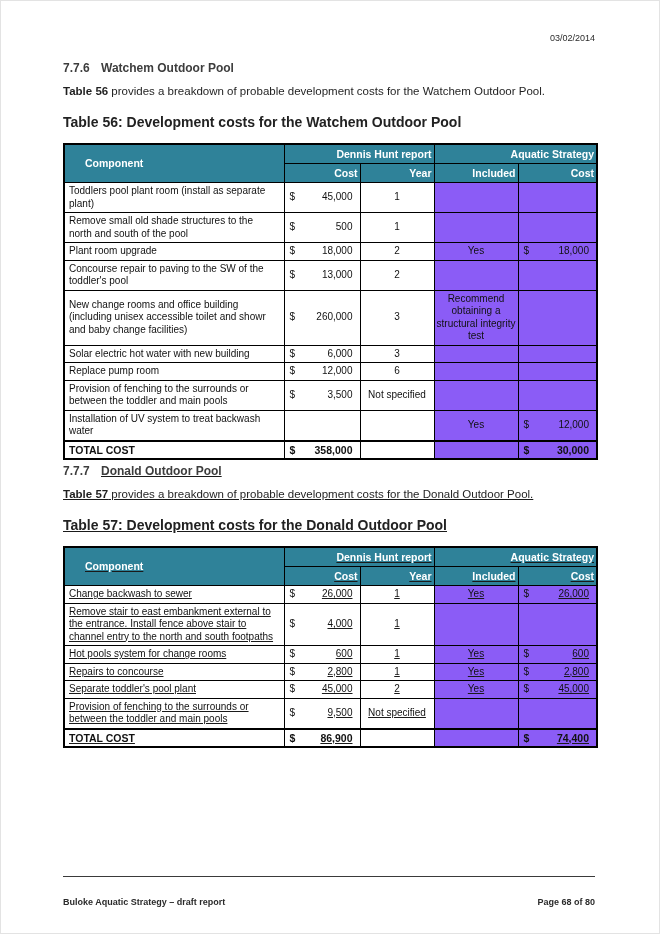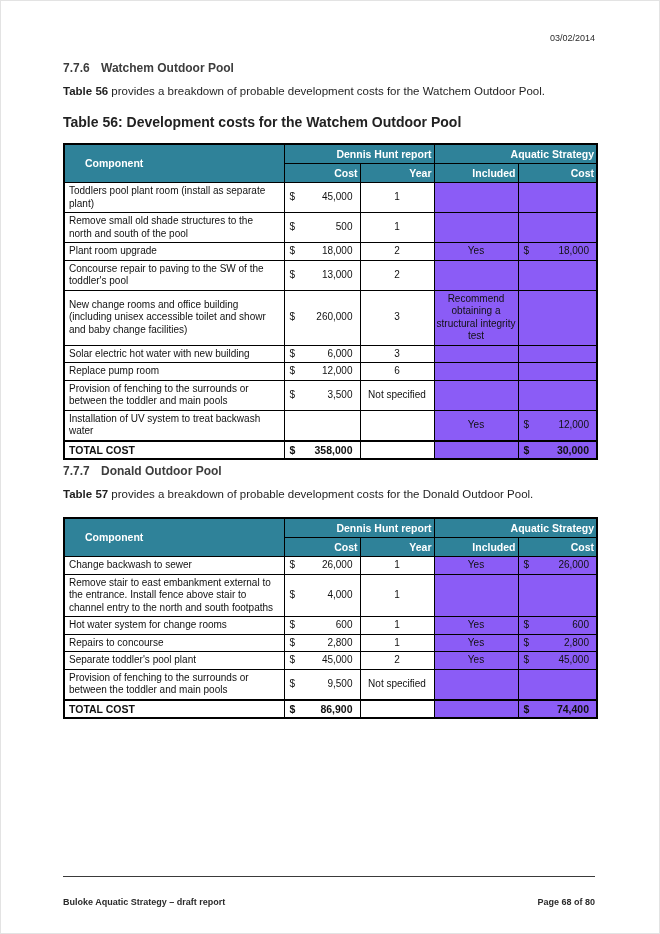--- a/index.html
+++ b/index.html
@@ -8,21 +8,21 @@
     font-family:"Liberation Sans","DejaVu Sans",sans-serif;color:#1a1a1a;
     box-sizing:border-box;border:1px solid #e3e3e3;overflow:hidden;
   }
   .date{position:absolute;top:32px;right:64px;font-size:9px;font-weight:normal;color:#2b2b2b;}
   .content{position:absolute;left:62px;top:60px;width:533px;}
   .sec-heading{font-size:12px;font-weight:bold;color:#3d3d3d;margin:0 0 10px 0;}
   .sec-heading .num{display:inline-block;width:38px;}
   .intro{font-size:11.5px;color:#1f1f1f;margin:0 0 17px 0;}
   .intro b{font-weight:bold;}
   .caption{font-size:14px;font-weight:bold;color:#222;margin:0 0 13px 0;}
-  .sec2{}
+  .sec2{text-decoration:underline;}
 
   table.cost-table{border-collapse:collapse;width:533px;table-layout:fixed;border:2px solid #000;margin:0 0 4px 0;}
   .cost-table th,.cost-table td{border:1px solid #000;vertical-align:middle;}
   .cost-table thead th{
     background:#2F8299;color:#fff;font-weight:bold;font-size:10.5px;
     text-align:right;height:16px;padding:1px 2px;line-height:13px;
   }
   .cost-table thead th.comp-h{text-align:left;padding-left:20px;}
   .cost-table td{font-size:10px;line-height:12.5px;color:#111;padding:2px 3px;}
   td.comp{padding:2px 10px 2px 4px;}
@@ -151,20 +151,21 @@
               <td class="incl lightblue"></td>
               <td class="money lightblue"><span class="cur">$</span><span>30,000</span></td>
             </tr>
           </tbody>
       </table>
     </div>
 
     <div class="sec2">
       <h2 class="sec-heading"><span class="num">7.7.7</span><span>Donald Outdoor Pool</span></h2>
       <p class="intro"><b>Table 57</b><span> provides a breakdown of probable development costs for the Donald Outdoor Pool.</span></p>
+      <div class="caption">Table 57: Development costs for the Donald Outdoor Pool</div>
 
       <table class="cost-table">
         <colgroup>
             <col class="c-comp">
             <col class="c-cost">
             <col class="c-year">
             <col class="c-incl">
             <col class="c-cost2">
           </colgroup>
         <thead>
@@ -189,21 +190,21 @@
               <td class="money lightblue"><span class="cur">$</span><span>26,000</span></td>
             </tr>
             <tr>
               <td class="comp">Remove stair to east embankment external to the entrance. Install fence above stair to channel entry to the north and south footpaths</td>
               <td class="money"><span class="cur">$</span><span>4,000</span></td>
               <td class="year">1</td>
               <td class="incl lightblue"></td>
               <td class="money lightblue"></td>
             </tr>
             <tr>
-              <td class="comp">Hot water system for change rooms</td>
+              <td class="comp">Hot pools system for change rooms</td>
               <td class="money"><span class="cur">$</span><span>600</span></td>
               <td class="year">1</td>
               <td class="incl lightblue">Yes</td>
               <td class="money lightblue"><span class="cur">$</span><span>600</span></td>
             </tr>
             <tr>
               <td class="comp">Repairs to concourse</td>
               <td class="money"><span class="cur">$</span><span>2,800</span></td>
               <td class="year">1</td>
               <td class="incl lightblue">Yes</td>

